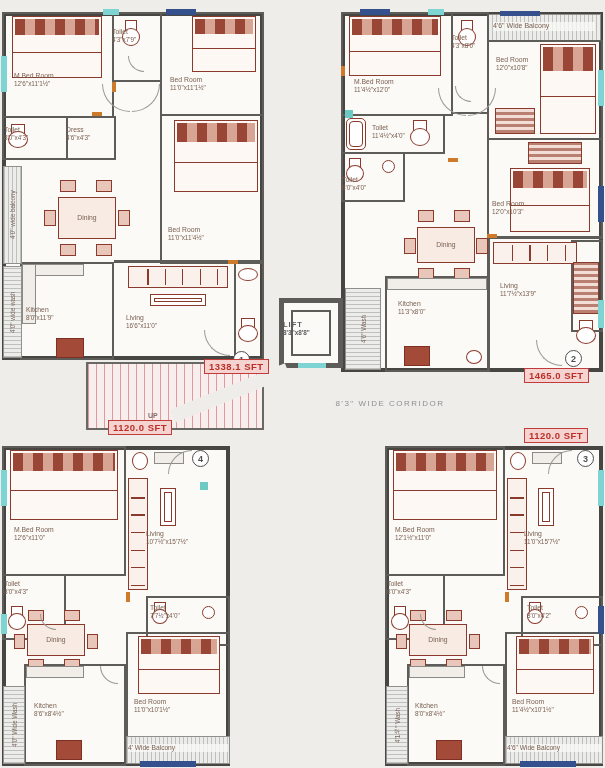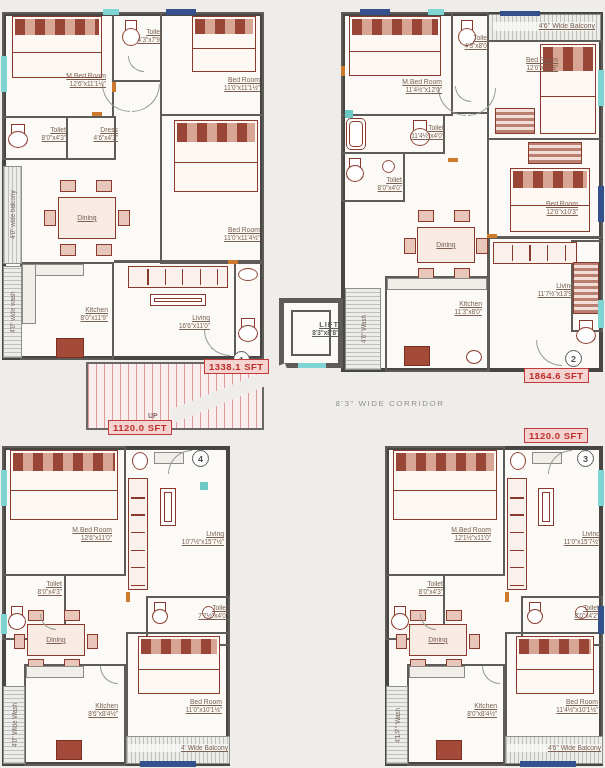--- a/index.html
+++ b/index.html
@@ -43,21 +43,21 @@
   .dining .dt{position:absolute;left:16%;right:16%;top:24%;bottom:24%;border:1.5px solid #8a3a2c;
       background:#f7ebe4;display:flex;align-items:center;justify-content:center;}
   .dining .ch{position:absolute;border:1.2px solid #8a3a2c;background:#e8c7ba;}
   .arc{position:absolute;border:1.1px solid #9a9a96;border-top:none;border-right:none;
       border-radius:0 0 0 100%;z-index:3;}
   .fnum{position:absolute;width:17px;height:17px;border:1.6px solid #4f4f4f;border-radius:50%;
       background:#fff;display:flex;align-items:center;justify-content:center;
       font-size:9px;font-weight:bold;color:#4f4f4f;z-index:6;}
   .area{position:absolute;background:#f5d3d1;border:1.2px solid #c23b3b;color:#bb2f28;
       font-size:9.5px;font-weight:bold;padding:1px 4px;letter-spacing:.5px;z-index:6;}
-  .rl{position:absolute;text-align:right;color:#7b6051;font-size:6.8px;line-height:1.25;z-index:5;text-decoration:underline;}
+  .rl{position:absolute;text-align:left;color:#7b6051;font-size:6.8px;line-height:1.25;z-index:5;}
   .rl .nm{display:block;}
   .rl .dm{display:block;font-size:6.4px;}
   .lift-lbl{color:#5c5c5c;font-weight:bold;}
   .lift-lbl .nm{letter-spacing:1px;}
   .vl{position:absolute;writing-mode:vertical-rl;transform:rotate(180deg);color:#77655a;
       font-size:6.3px;display:flex;align-items:center;justify-content:center;z-index:5;}
   .cor{position:absolute;text-align:center;color:#8f8f8f;font-size:8px;letter-spacing:1.5px;z-index:5;}
   .up{position:absolute;color:#8a6a6a;font-size:7px;font-weight:bold;z-index:5;}
   .win{position:absolute;background:#7ed3d3;z-index:4;}
   .winb{position:absolute;background:#34518d;z-index:4;}
@@ -230,21 +230,21 @@
   <div class="rl lift-lbl" style="left:283px;top:320px;width:56px;font-size:7.5px">
     <span class="nm">LIFT</span>
     <span class="dm">8'3"x8'8"</span>
   </div>
   <div class="stairs" style="left:86px;top:362px;width:178px;height:68px"></div>
   <div class="sbreak" style="left:168px;top:386px;width:124px;height:14px"></div>
   <div class="up" style="left:148px;top:412px">UP</div>
   <div class="cor" style="left:300px;top:399px;width:180px">8'3" WIDE CORRIDOR</div>
 
   <div class="area" style="left:204px;top:359px">1338.1 SFT</div>
-  <div class="area" style="left:524px;top:368px">1864.6 SFT</div>
+  <div class="area" style="left:524px;top:368px">1465.0 SFT</div>
   <div class="area" style="left:108px;top:420px">1120.0 SFT</div>
   <div class="area" style="left:524px;top:428px">1120.0 SFT</div>
 
   <div class="room" style="left:2px;top:446px;width:124px;height:130px"></div>
   <div class="room" style="left:2px;top:574px;width:64px;height:66px"></div>
   <div class="room" style="left:146px;top:596px;width:84px;height:50px"></div>
   <div class="room" style="left:24px;top:664px;width:102px;height:102px"></div>
   <div class="room" style="left:126px;top:632px;width:104px;height:106px"></div>
   <div class="hv" style="left:126px;top:736px;width:104px;height:28px"></div>
   <div class="hh" style="left:3px;top:686px;width:22px;height:78px"></div>

